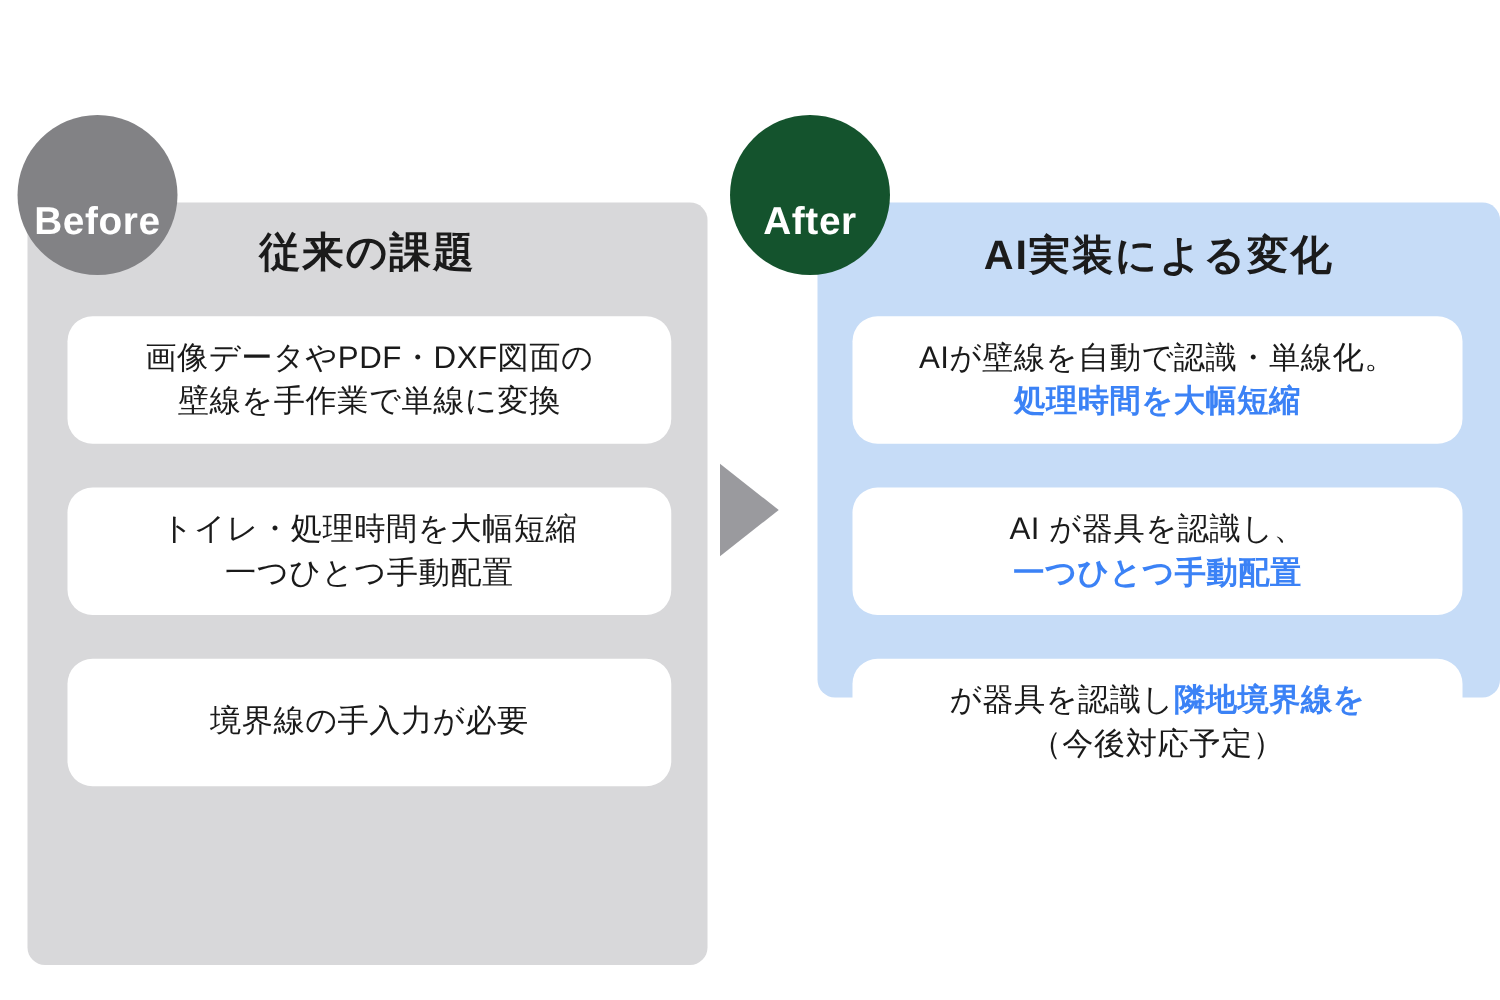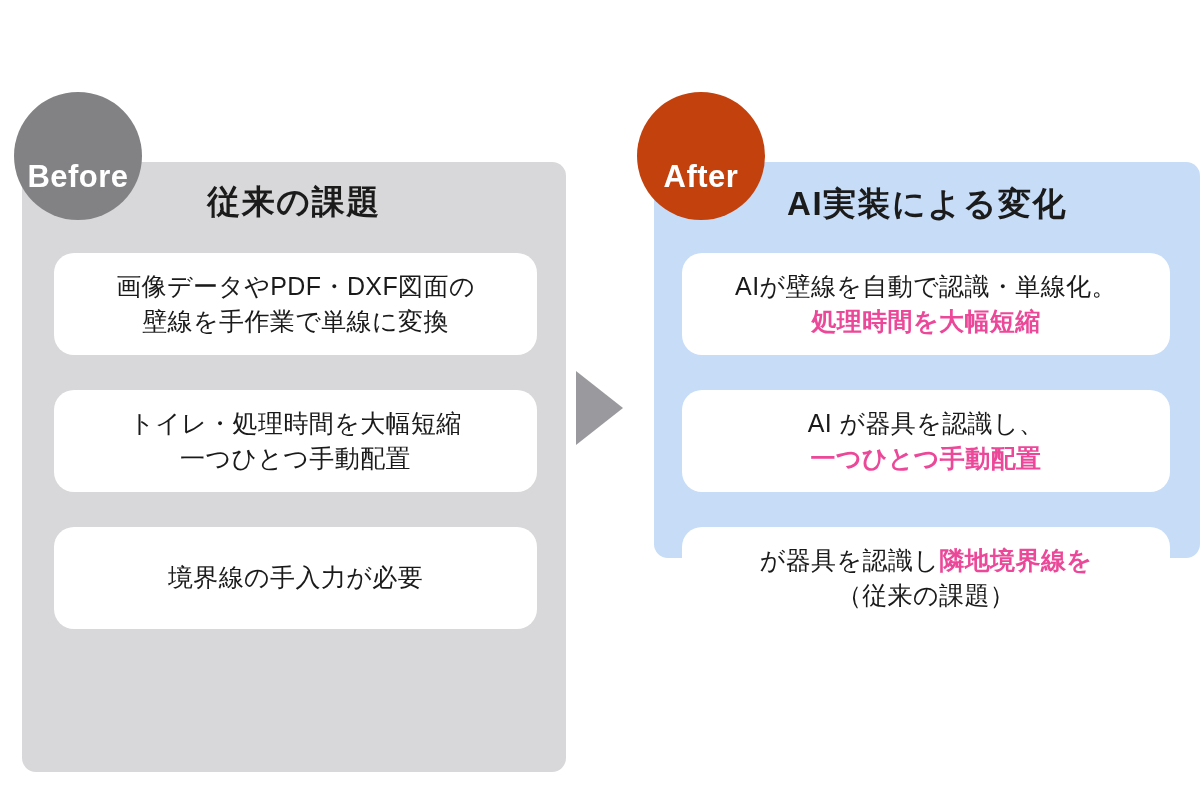--- a/index.html
+++ b/index.html
@@ -85,21 +85,21 @@
     margin-bottom: 0;
   }
   .card-text {
     font-size: 25px;
     line-height: 1.42;
     color: #1a1a1a;
     font-weight: 400;
     letter-spacing: 0.4px;
   }
   .hl {
-    color: #ec4899;
+    color: #3b82f6;
     font-weight: 700;
   }
   .line {
     display: block;
   }
 
   
   .badge {
     position: absolute;
     width: 128px;
@@ -108,23 +108,23 @@
     display: flex;
     align-items: center;
     justify-content: center;
   }
   .badge-before {
     left: 14px;
     top: 92px;
     background: #828285;
   }
   .badge-after {
-    left: 637px;
+    left: 584px;
     top: 92px;
-    background: #c2410c;
+    background: #14532d;
   }
   .badge-label {
     color: #ffffff;
     font-size: 31px;
     font-weight: 700;
     letter-spacing: 0.5px;
     transform: translateY(21px);
   }
 
   
@@ -187,21 +187,21 @@
       <div class="card">
         <div class="card-text">
           <span class="line">AI が器具を認識し、</span>
           <span class="line"><span class="hl">一つひとつ手動配置</span></span>
         </div>
       </div>
 
       <div class="card">
         <div class="card-text">
           <span class="line"><span>が器具を認識し</span><span class="hl">隣地境界線を</span></span>
-          <span class="line">（従来の課題）</span>
+          <span class="line">（今後対応予定）</span>
         </div>
       </div>
 
     </div>
   </div>
 
   <div class="badge badge-before">
     <span class="badge-label">Before</span>
   </div>
 

